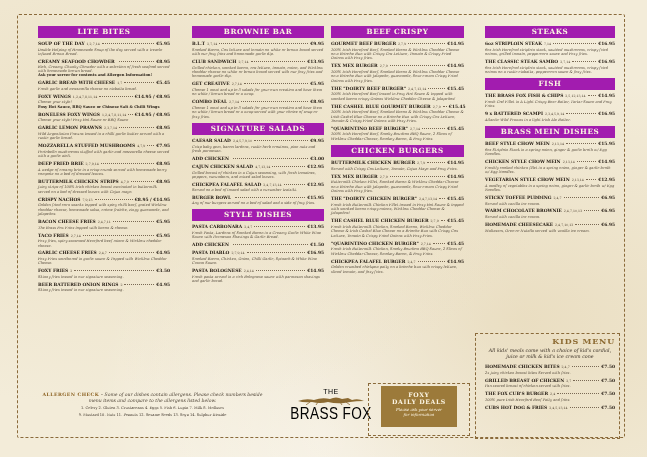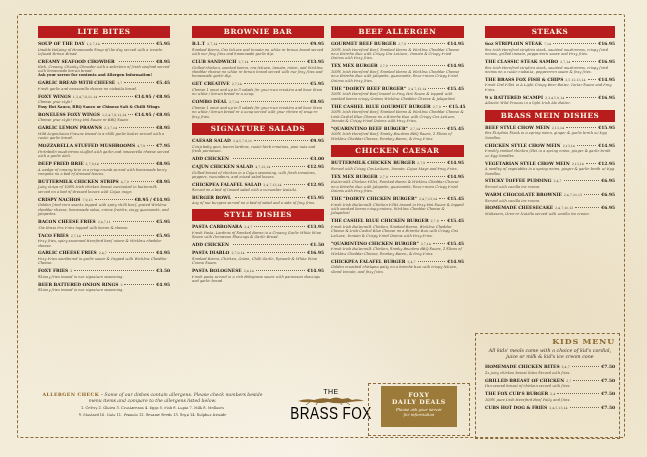--- a/index.html
+++ b/index.html
@@ -17,21 +17,21 @@
   .frame {
     position: absolute; left: 17px; top: 14px; width: 608px; height: 424px;
     border: 1px dashed #8a6a3a; border-radius: 2px;
   }
   .col { position: absolute; top: 26px; }
   .col1 { left: 38px; width: 132px; }
   .col2 { left: 192px; width: 132px; }
   .col3 { left: 331px; width: 133px; }
   .col4 { left: 485px; width: 130px; }
   .band {
-    background: #b91c1c;
+    background: #a21caf;
     color: #fbf4e2;
     font-family: "DejaVu Serif", serif;
     font-weight: bold;
     font-size: 7.2px;
     letter-spacing: 0.6px;
     text-align: center;
     height: 12px; line-height: 12px;
     margin-bottom: 3px;
   }
   .item { margin-bottom: 2.5px; }
@@ -338,21 +338,21 @@
          <span class="allg">2,4,14</span>
          <span class="dots"></span>
          <span class="price">€14.95</span>
        </div>
         <div class="desc">Fresh pasta served in a rich Bolognese sauce with parmesan shavings and garlic bread.</div>
       </div>
     </div>
 </div>
 
 <div class="col col3">
-  <div class="band">BEEF ALLERGEN</div>
+  <div class="band">BEEF CRISPY</div>
   <div>
       <div class="item">
         <div class="row">
          <span class="name">GOURMET BEEF BURGER</span>
          <span class="allg">2,7,9</span>
          <span class="dots"></span>
          <span class="price">€14.95</span>
        </div>
         <div class="desc">100% Irish Hereford Beef, Smoked Bacon &amp; Wicklow Cheddar Cheese on a Brioche Bun with Crispy Cos Lettuce, Tomato &amp; Crispy Fried Onions with Foxy fries.</div>
       </div>
@@ -386,21 +386,21 @@
       <div class="item">
         <div class="row">
          <span class="name">"QUARINTINO BEEF BURGER"</span>
          <span class="allg">2,7,14</span>
          <span class="dots"></span>
          <span class="price">€15.45</span>
        </div>
         <div class="desc">100% Irish Hereford Beef, Smoky Bourbon BBQ Sauce, 2 Slices of Wicklow Cheddar Cheese, Smokey Bacon, &amp; Foxy Fries.</div>
       </div>
     </div>
-  <div class="band" style="margin-top:4px">CHICKEN CAESAR</div>
+  <div class="band" style="margin-top:4px">CHICKEN BURGERS</div>
   <div>
       <div class="item">
         <div class="row">
          <span class="name">BUTTERMILK CHICKEN BURGER</span>
          <span class="allg">2,7,9</span>
          <span class="dots"></span>
          <span class="price">€14.95</span>
        </div>
         <div class="desc">Served with Crispy Cos Lettuce, Tomato, Cajun Mayo and Foxy Fries.</div>
       </div>
@@ -467,20 +467,21 @@
       <div class="item">
         <div class="row">
          <span class="name">THE CLASSIC STEAK SAMBO</span>
          <span class="allg">2,7,14</span>
          <span class="dots"></span>
          <span class="price">€16.95</span>
        </div>
         <div class="desc">6oz Irish Hereford striploin steak, sautéed mushrooms, crispy fried onions on a rustic ciabatta, peppercorn sauce &amp; foxy fries.</div>
       </div>
     </div>
+  <div class="band" style="margin-top:4px">FISH</div>
   <div>
       <div class="item">
         <div class="row">
          <span class="name">THE BRASS FOX FISH &amp; CHIPS</span>
          <span class="allg">2,5,12,13,14</span>
          <span class="dots"></span>
          <span class="price">€14.95</span>
        </div>
         <div class="desc">Fresh Cod Fillet in A Light Crispy Beer Batter, Tartar Sauce and Foxy Fries.</div>
       </div>

